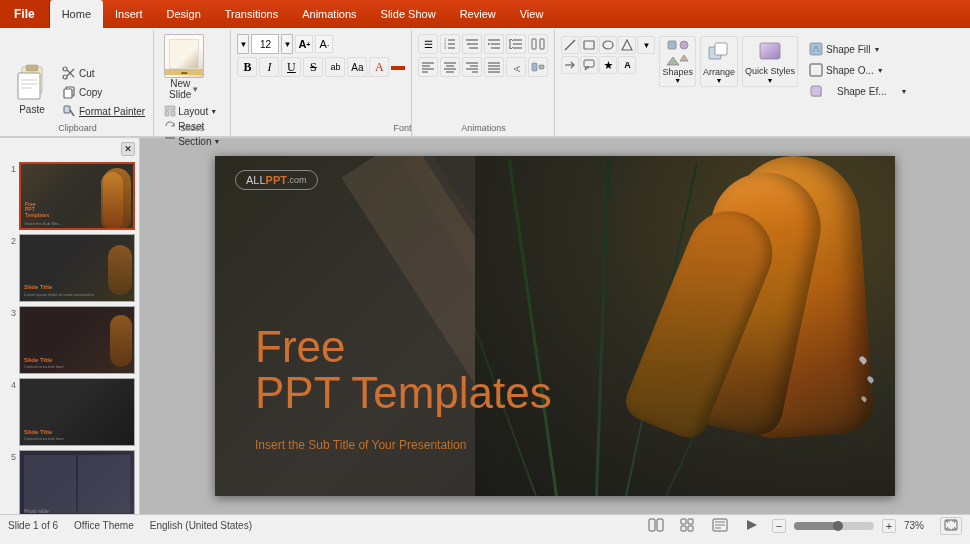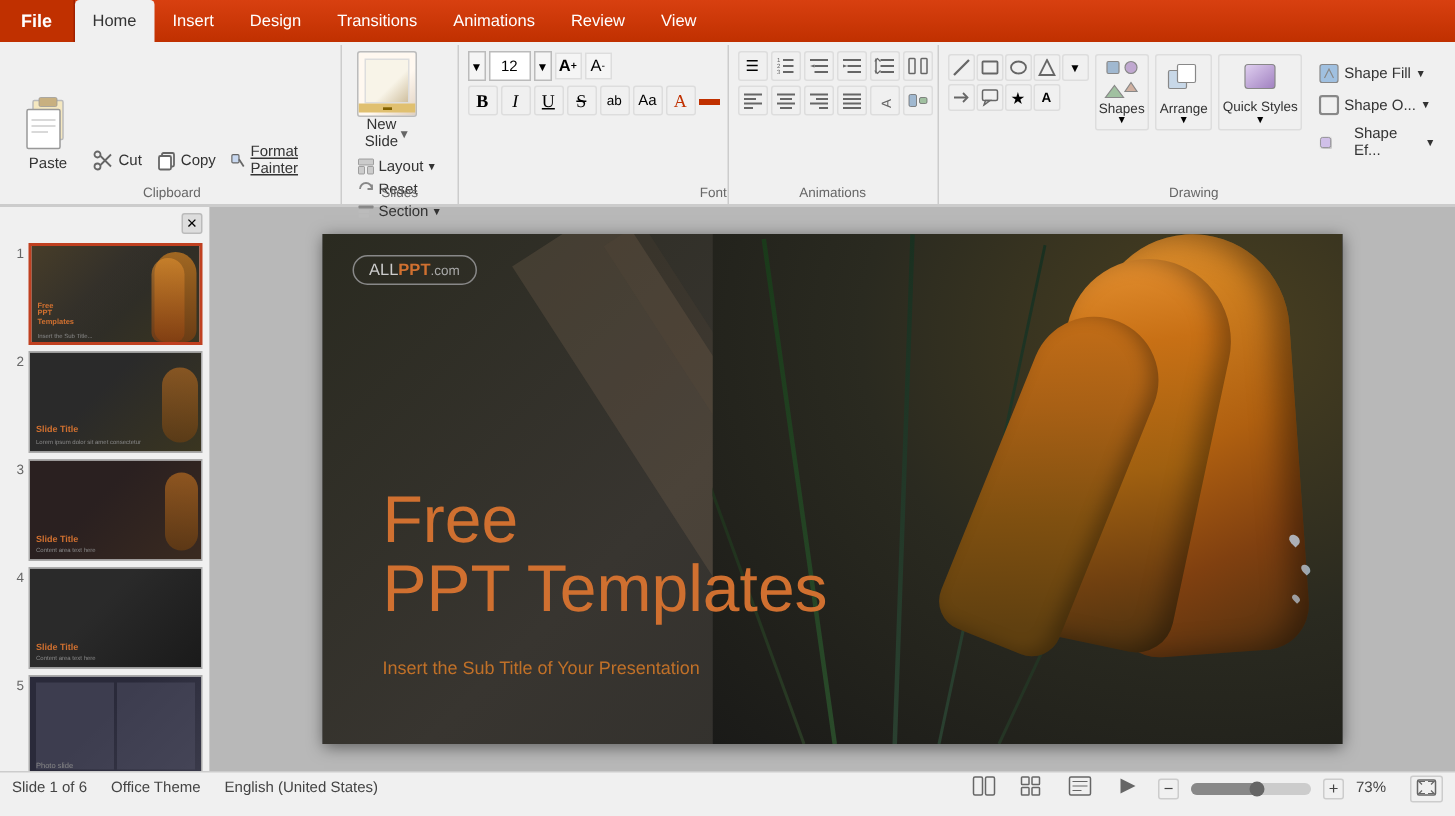--- a/index.html
+++ b/index.html
@@ -11,20 +11,21 @@
 <div style="display:flex; align-items:flex-end; background:linear-gradient(to bottom,#d84010,#c03000); height:28px;">
   <div style="background:#c03000; color:white; padding:4px 14px; font-size:12px; font-weight:bold; height:100%; display:flex; align-items:center; cursor:pointer; border-right:1px solid #a02000;">
     <span>File</span>
   </div>
   <div style="display:flex; align-items:flex-start; height:100%;">
     <div style="background:#f0f0f0; color:#333; padding:4px 12px; font-size:11px; height:100%; display:flex; align-items:center; cursor:pointer; border-radius:3px 3px 0 0;">Home</div>
     <div style="color:white; padding:4px 12px; font-size:11px; height:100%; display:flex; align-items:center; cursor:pointer;">Insert</div>
     <div style="color:white; padding:4px 12px; font-size:11px; height:100%; display:flex; align-items:center; cursor:pointer;">Design</div>
     <div style="color:white; padding:4px 12px; font-size:11px; height:100%; display:flex; align-items:center; cursor:pointer;">Transitions</div>
     <div style="color:white; padding:4px 12px; font-size:11px; height:100%; display:flex; align-items:center; cursor:pointer;">Animations</div>
+    <div style="color:white; padding:4px 12px; font-size:11px; height:100%; display:flex; align-items:center; cursor:pointer;">Slide Show</div>
     <div style="color:white; padding:4px 12px; font-size:11px; height:100%; display:flex; align-items:center; cursor:pointer;">Review</div>
     <div style="color:white; padding:4px 12px; font-size:11px; height:100%; display:flex; align-items:center; cursor:pointer;">View</div>
   </div>
 </div>
 
 <div style="background:#f0f0f0; border-bottom:2px solid #ccc; height:110px; display:flex; align-items:stretch; padding:2px 4px 0 2px;">
 
   <div style="display:flex; flex-direction:row; align-items:flex-end; padding:0 4px; border-right:1px solid #ccc; position:relative; padding-bottom:16px;">
     <div style="display:flex; flex-direction:column; align-items:center; justify-content:center; padding:4px 6px; cursor:pointer; border:1px solid transparent; border-radius:2px;">
       <div style="width:38px; height:42px; position:relative; display:flex; align-items:center; justify-content:center;">
@@ -33,21 +34,21 @@
           <rect x="8" y="4" width="20" height="26" rx="1" fill="#f5e8c0" stroke="#bbb" stroke-width="1"></rect>
           <rect x="4" y="10" width="22" height="26" rx="1" fill="white" stroke="#999" stroke-width="1"></rect>
           <rect x="12" y="2" width="12" height="6" rx="1" fill="#c8b080" stroke="#999" stroke-width="0.5"></rect>
           <line x1="7" y1="17" x2="23" y2="17" stroke="#ccc" stroke-width="1"></line>
           <line x1="7" y1="21" x2="23" y2="21" stroke="#ccc" stroke-width="1"></line>
           <line x1="7" y1="25" x2="18" y2="25" stroke="#ccc" stroke-width="1"></line>
         </svg>
       </div>
       <span style="font-size:10px; color:#333;">Paste</span>
     </div>
-    <div style="display:flex; flex-direction:row; gap:1px; padding-top:4px;">
+    <div style="display:flex; flex-direction:column; gap:1px; padding-top:4px;">
       <div style="display:flex; align-items:center; gap:3px; padding:1px 3px; cursor:pointer; font-size:10px; color:#333; border:1px solid transparent; border-radius:2px;">
         <svg width="14" height="14" viewBox="0 0 14 14">
           <circle cx="3" cy="3" r="2" fill="none" stroke="#666" stroke-width="1.2"></circle>
           <circle cx="3" cy="11" r="2" fill="none" stroke="#666" stroke-width="1.2"></circle>
           <line x1="5" y1="4" x2="12" y2="11" stroke="#666" stroke-width="1.2"></line>
           <line x1="5" y1="10" x2="12" y2="3" stroke="#666" stroke-width="1.2"></line>
         </svg>
         <span style="font-size:10px;">Cut</span>
       </div>
       <div style="display:flex; align-items:center; gap:3px; padding:1px 3px; cursor:pointer; font-size:10px; color:#333; border:1px solid transparent; border-radius:2px;">
@@ -330,21 +331,20 @@
               <filter id="drop">
                 <feDropShadow dx="1" dy="1" stdDeviation="1" flood-opacity="0.3"></feDropShadow>
               </filter>
             </defs>
           </svg>
         <span>Shape Ef...</span>
         <span style="font-size:7px;">▼</span>
       </div>
     </div>
 
-    <span style="position:absolute; bottom:3px; left:0; right:0; text-align:center; font-size:9px; color:#666;">Drawing</span>
   </div>
 </div>
 
 <div style="display:flex; height:376px; background:#e8e8e8;">
 
   <div style="width:140px; background:#f0f0f0; border-right:1px solid #ccc; overflow-y:auto; padding:4px 4px 4px 4px; display:flex; flex-direction:column; gap:4px; position:relative;">
 
     <div style="display:flex; align-items:center; justify-content:flex-end; margin-bottom:2px;">
       <div style="width:14px; height:14px; background:#ddd; border:1px solid #bbb; border-radius:2px; cursor:pointer; display:flex; align-items:center; justify-content:center; font-size:9px;">✕</div>
     </div>

